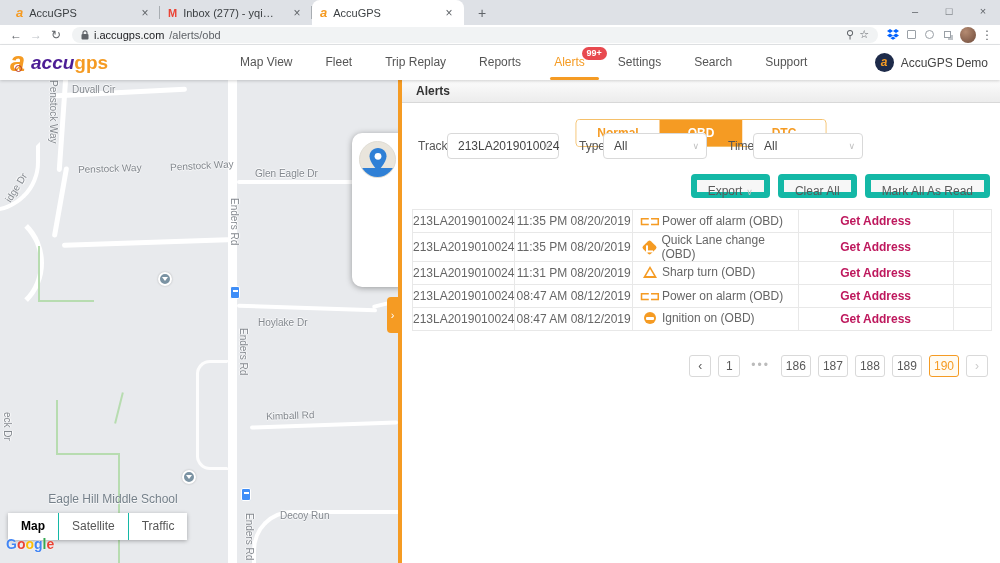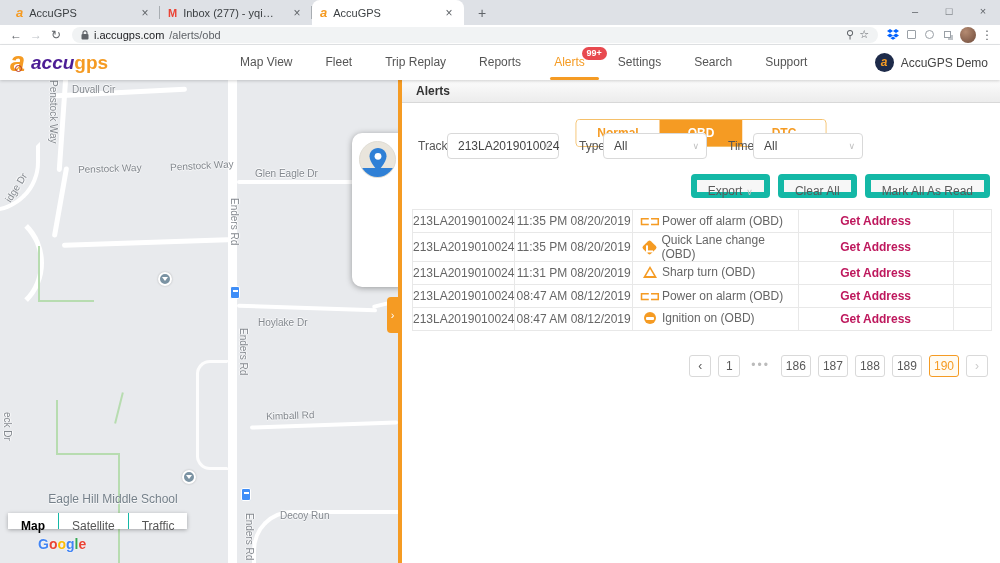--- a/index.html
+++ b/index.html
@@ -55,24 +55,24 @@
   .map { position:absolute; top:80px; left:0; width:398px; height:483px; background:#e8eaed; overflow:hidden; }
   .road { position:absolute; background:#fff; border-radius:3px; }
   .trail { position:absolute; background:#b7dcb0; }
   .mlabel { position:absolute; font-size:10px; color:#84898f; white-space:nowrap; text-shadow:0 1px 1px #fff, 0 -1px 1px #fff; }
   .mlabel.vert { writing-mode:vertical-rl; }
   .poi-label { position:absolute; font-size:12px; color:#75808a; text-align:center; line-height:14px; text-shadow:0 1px 1px #fff; }
   .poi { position:absolute; width:14px; height:14px; border-radius:50%; background:#7b93a3; border:2px solid #fff; box-shadow:0 0 2px rgba(0,0,0,.25); }
   .poi::after { content:""; position:absolute; left:2px; top:3px; width:0; height:0; border-left:3px solid transparent; border-right:3px solid transparent; border-top:4px solid #fff; }
   .transit { position:absolute; width:10px; height:13px; background:#3f8ef7; border:1px solid #fff; border-radius:2px; }
   .transit::after { content:""; position:absolute; left:1.5px; top:3px; width:5px; height:2px; background:#fff; }
-  .mapctl { position:absolute; left:8px; top:433px; display:flex; height:16px; background:#fff; box-shadow:0 1px 4px rgba(0,0,0,.3); font-size:12px; }
+  .mapctl { position:absolute; left:8px; top:433px; display:flex; height:27px; background:#fff; box-shadow:0 1px 4px rgba(0,0,0,.3); font-size:12px; }
   .mapctl .seg1 { padding:0 13px; line-height:27px; font-weight:bold; color:#000; }
   .mapctl .seg2 { padding:0 13px; line-height:27px; color:#565656; border-left:1px solid #14b8a6; }
-  .glogo { position:absolute; left:6px; top:456px; font-size:14px; font-weight:bold; text-shadow:0 0 2px #fff;margin-left:32px; }
+  .glogo { position:absolute; left:6px; top:456px; font-size:14px; font-weight:bold; text-shadow:0 0 2px #fff; }
   .gB { color:#4285F4; } .gR { color:#EA4335; } .gY { color:#FBBC05; } .gG { color:#34A853; }
   .popup { position:absolute; left:352px; top:53px; width:50px; height:154px; background:#fff; border-radius:10px 0 0 10px; box-shadow:0 1px 6px rgba(0,0,0,.35); }
   .pin-avatar { position:absolute; left:7px; top:8px; width:37px; height:37px; border-radius:50%; background:#e9e5dc; border:1px solid #e0ddd5; overflow:hidden; display:flex; align-items:center; justify-content:center; }
   .pin-avatar::after { content:""; position:absolute; bottom:0; left:0; right:0; height:9px; background:#2f80d6; }
   .maptab { position:absolute; left:387px; top:217px; width:11px; height:36px; background:#f59b23; border-radius:4px 0 0 4px; color:#fff; font-size:11px; display:flex; align-items:center; justify-content:center; }
   .divider { position:absolute; top:80px; left:398px; width:4px; height:483px; background:#f59b23; }
 
   
   .panel { position:absolute; top:80px; left:402px; width:598px; height:483px; background:#fff; }
   .panel-header { height:23px; background:linear-gradient(#fcfcfc,#ececec); border-bottom:1px solid #d8d8d8; font-weight:bold; font-size:12px; color:#333; line-height:22px; padding-left:14px; }

